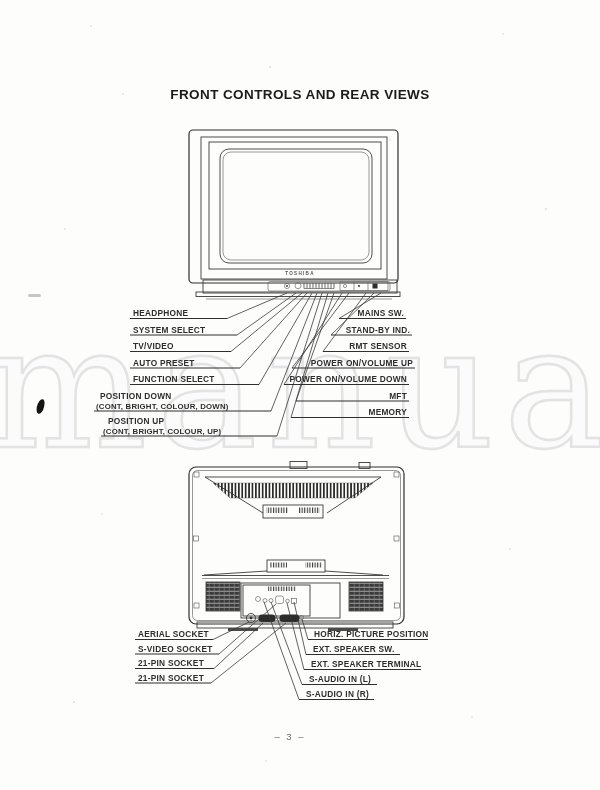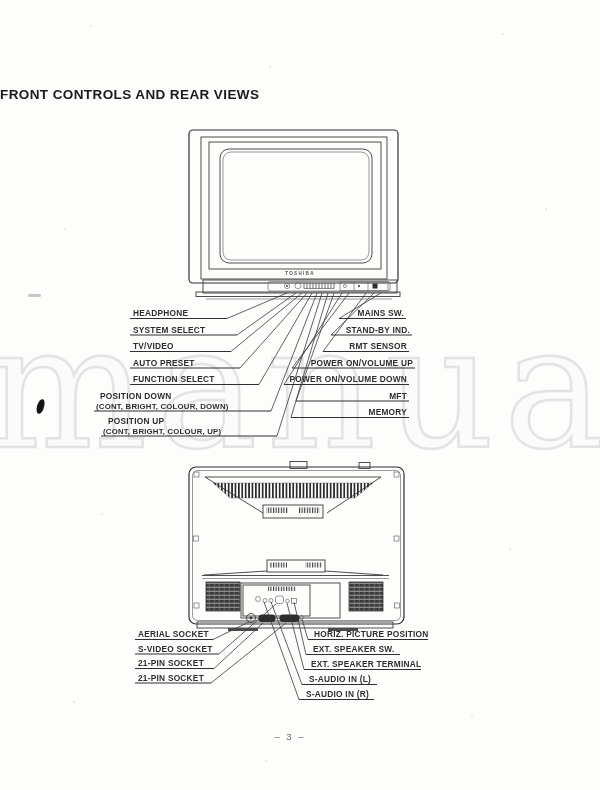--- a/index.html
+++ b/index.html
@@ -1,20 +1,20 @@
 <!DOCTYPE html>
 <html><head>
 <meta charset="utf-8">
 <style>
   html,body{margin:0;padding:0;}
   body{width:600px;height:790px;background:#ffffff;overflow:hidden;
        font-family:"Liberation Sans",sans-serif;}
   .page{position:relative;width:600px;height:790px;background:#fdfdfc;}
 
-  .title{position:absolute;top:87px;left:0;width:600px;
+  .title{position:absolute;top:87px;left:0;width:600px;text-align:center;
          font-size:13.5px;font-weight:bold;letter-spacing:.4px;color:#1b1b1b;}
 
   .watermark{position:absolute;top:303px;left:-14px;width:620px;
              font-family:"DejaVu Serif",serif;font-size:170px;line-height:1;
              letter-spacing:9px;white-space:nowrap;pointer-events:none;z-index:0;}
   .wm-outline{color:#fbfbfb;-webkit-text-stroke:2.5px #e3e3e3;}
 
   svg.diagram{position:absolute;top:0;left:0;z-index:1;}
   svg text{font-family:"Liberation Sans",sans-serif;font-weight:bold;fill:#2d2d2d;}
   .lbl{font-size:8.3px;letter-spacing:.25px;}

